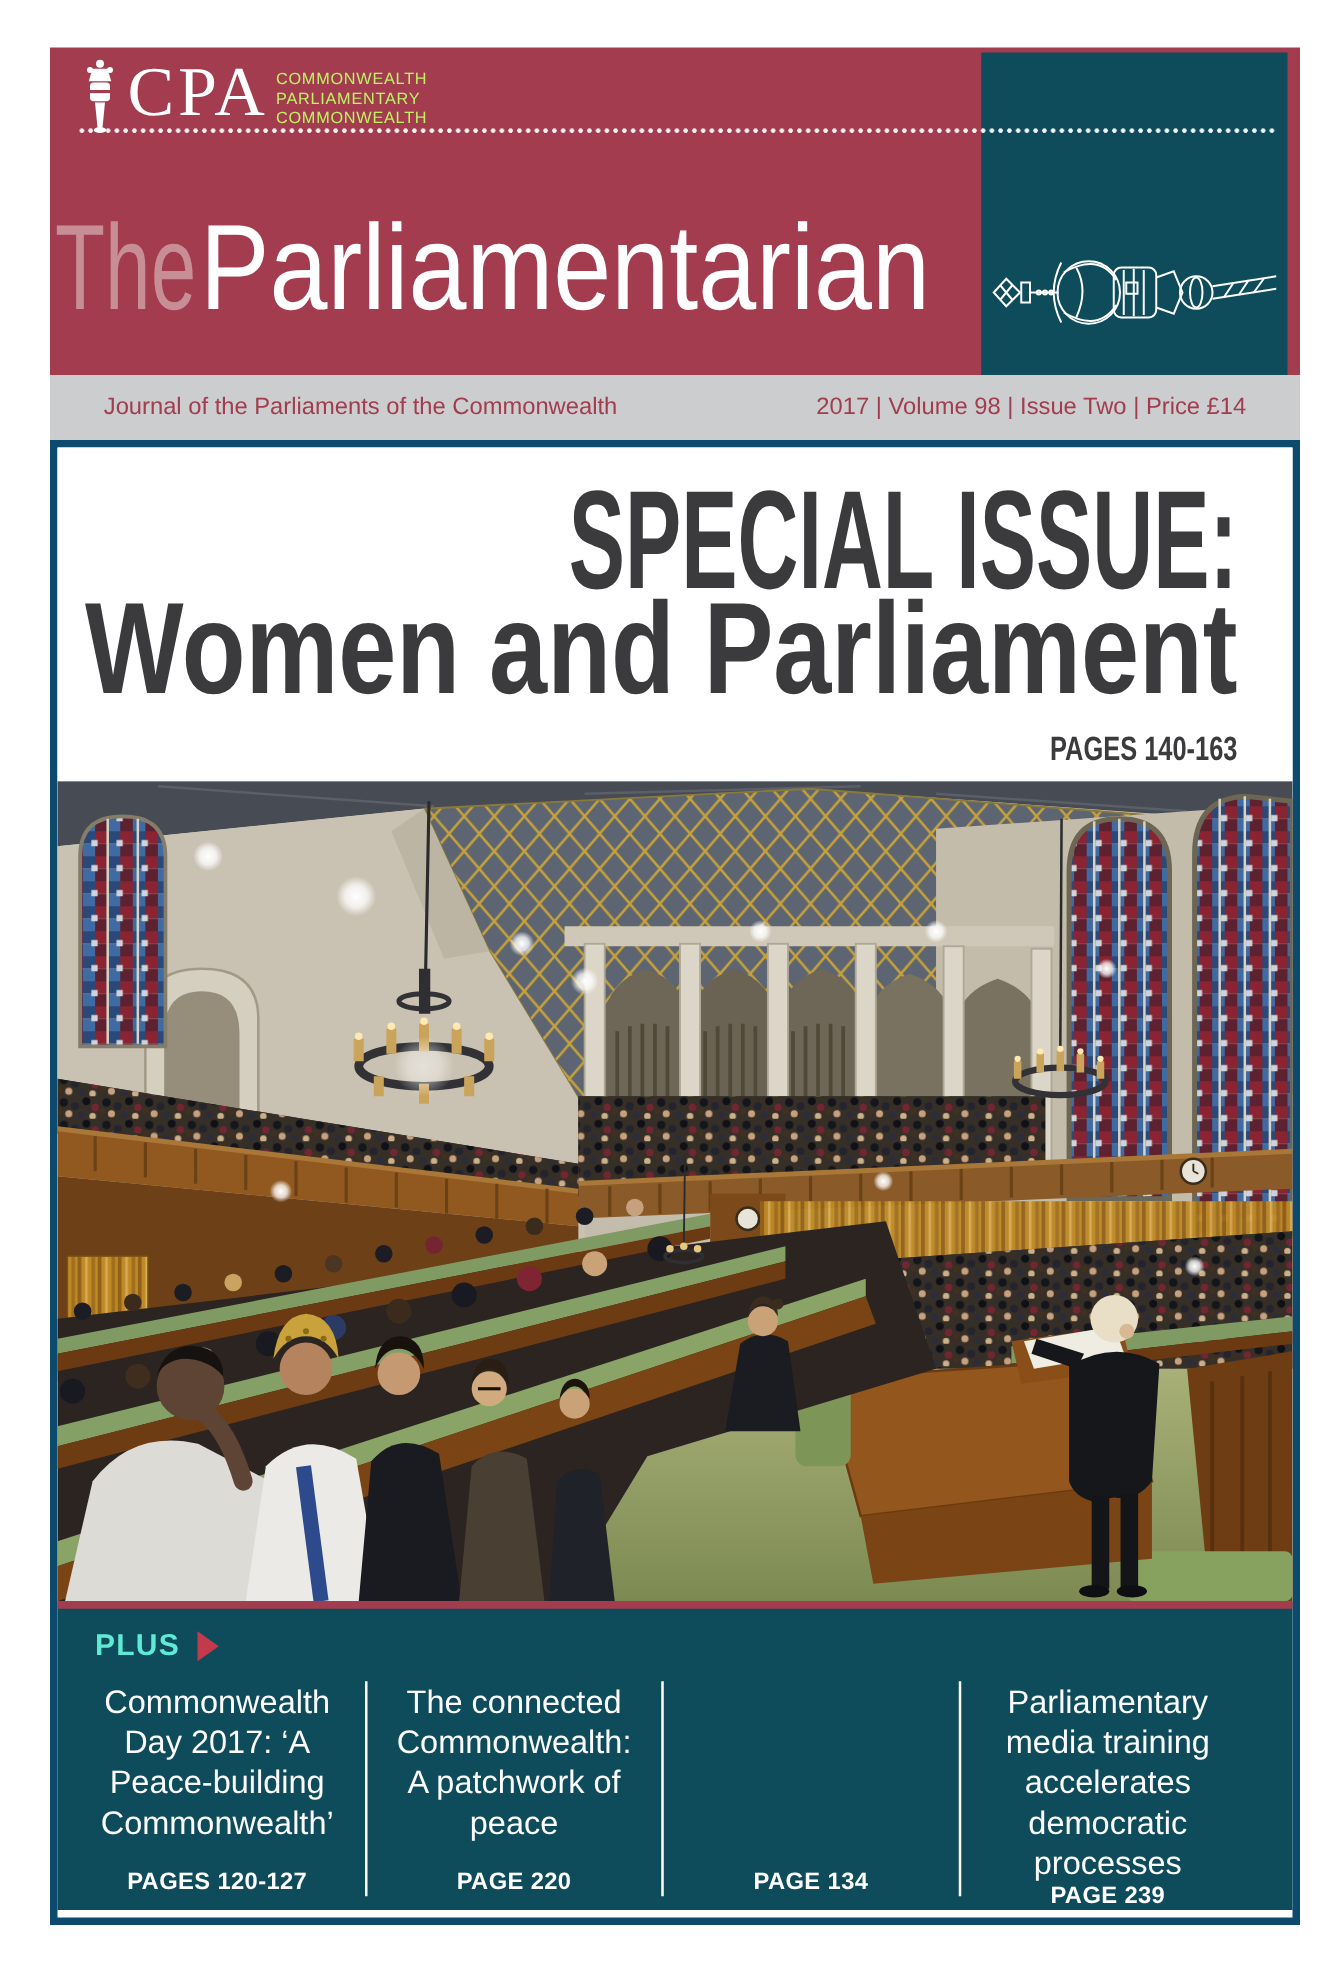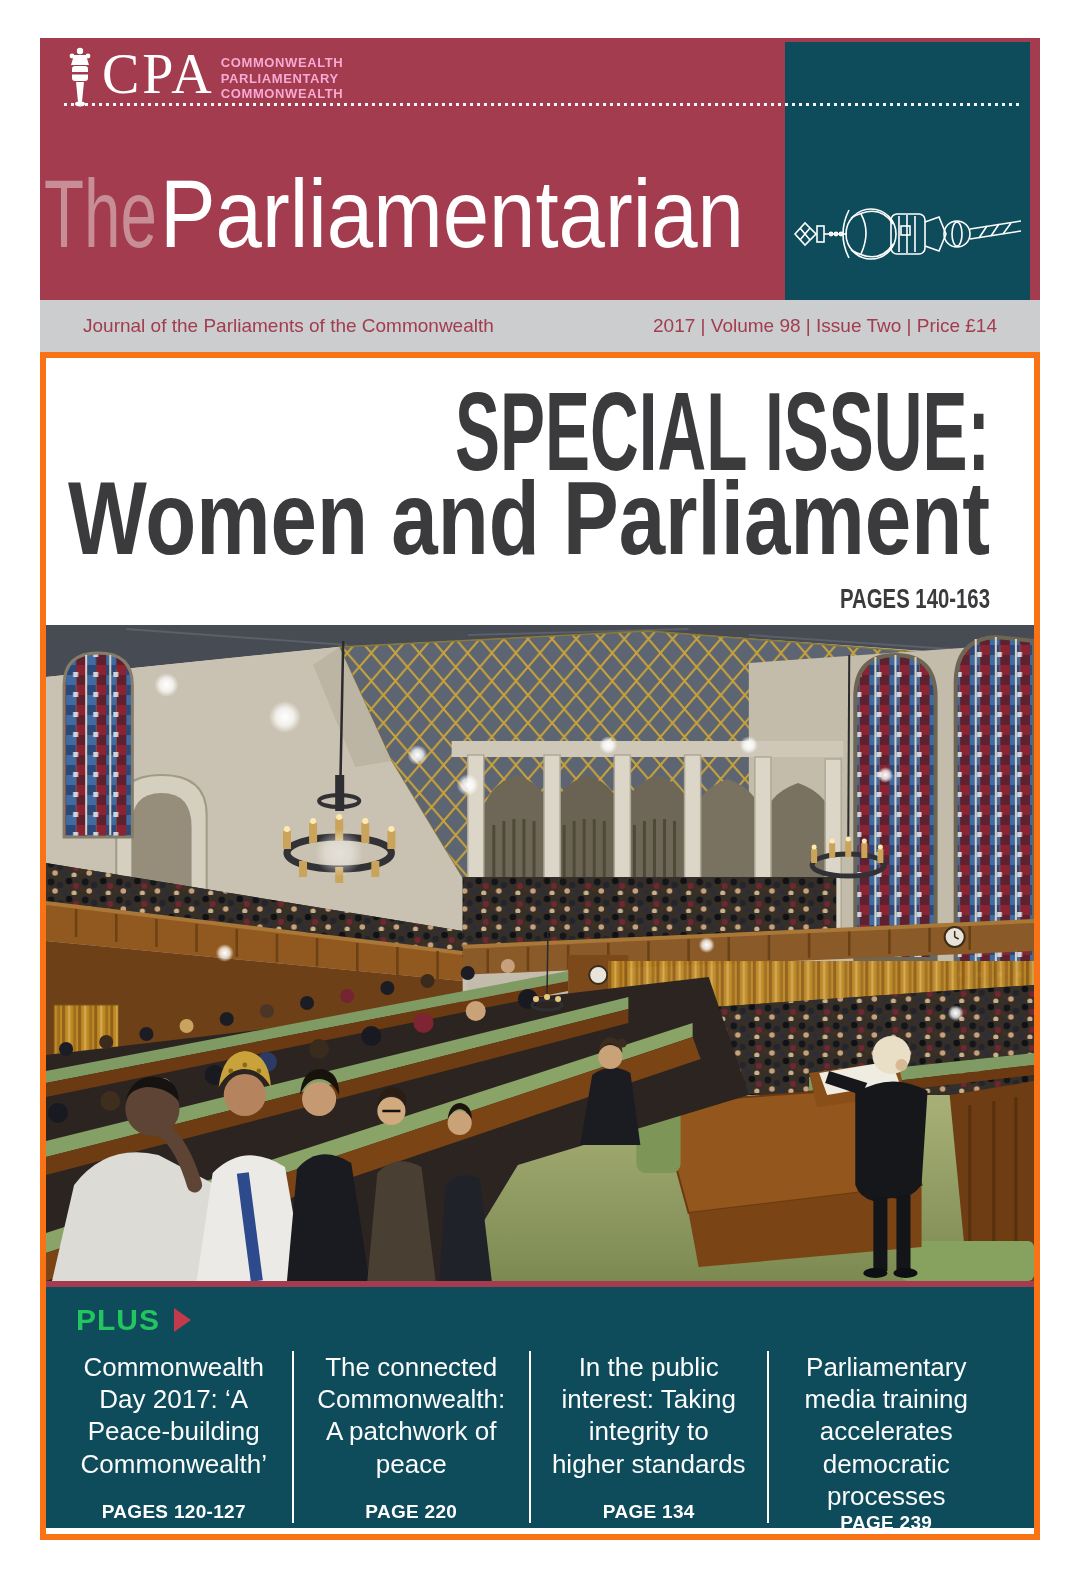--- a/index.html
+++ b/index.html
@@ -9,38 +9,38 @@
 
   
   .header { position:relative; width:100%; height:262px; background:#a23c4e; }
   .teal-panel { position:absolute; top:4px; right:10px; width:245px; height:258px; background:#0e4c5c; z-index:1; }
   .teal-panel svg { position:absolute; left:6px; top:132px; }
   .dotted-line { position:absolute; top:64px; left:22px; right:20px; height:5px; z-index:2;
     background-image:radial-gradient(circle, rgba(255,255,255,.95) 1.6px, rgba(255,255,255,0) 1.9px);
     background-size:7px 5px; background-repeat:repeat-x; }
   .logo-row { position:absolute; top:8px; left:22px; display:flex; align-items:flex-start; z-index:3; }
   .cpa-acronym { color:#ffffff; font-family:"Liberation Serif", serif; font-size:56px; line-height:56px; letter-spacing:3px; margin:0 6px 0 4px; }
-  .org-lines { margin-top:9px; color:#f9a8d4; font-size:13px; font-weight:bold; letter-spacing:.6px; line-height:1.2; }
+  .org-lines { margin-top:9px; color:#bef264; font-size:13px; font-weight:normal; letter-spacing:.6px; line-height:1.2; }
   .masthead { position:absolute; top:116px; left:4px; z-index:3; }
 
   
   .info-bar { width:100%; height:52px; background:#cbcdcf; display:flex; align-items:center;
     justify-content:space-between; padding:0 43px; color:#a23c4e; font-size:19px; }
 
   
-  .main { width:100%; height:1188px; border:6px solid #f97316; background:#ffffff; display:flex; flex-direction:column; }
+  .main { width:100%; height:1188px; border:6px solid #0c4a6e; background:#ffffff; display:flex; flex-direction:column; }
   .headline { width:100%; height:267px; background:#ffffff; }
   .headline svg { display:block; }
   .photo { width:100%; height:656px; }
   .photo svg { display:block; }
 
   
   .plus { width:100%; height:247px; background:#0e4c5c; border-top:6px solid #a23c4e; padding:16px 30px 0 30px; }
   .plus-head { display:flex; align-items:center; }
-  .plus-label { color:#22c55e; font-size:30px; font-weight:bold; letter-spacing:1px;text-align:center; }
+  .plus-label { color:#5eead4; font-size:24px; font-weight:bold; letter-spacing:1px;text-align:center; }
   .plus-arrow { width:0; height:0; border-left:17px solid #c23a4c; border-top:12px solid transparent;
     border-bottom:12px solid transparent; margin-left:14px; }
   .articles { display:flex; margin-top:14px; height:172px;text-align:center; }
   .article { flex:1; display:flex; flex-direction:column; padding:0 20px; }
   .article:first-child { padding-left:0; }
   .article + .article { border-left:2px solid #ffffff; }
   .article-title { color:#fbfbfb; font-size:26px; line-height:1.24; font-weight:400; }
   .article-page { margin-top:auto; color:#ffffff; font-size:19px; font-weight:bold; letter-spacing:.3px; }
 </style>
 </head>
@@ -402,21 +402,20 @@
         <div class="articles">
           <div class="article">
             <div class="article-title">Commonwealth Day 2017: ‘A Peace-building Commonwealth’</div>
             <div class="article-page">PAGES 120-127</div>
           </div>
           <div class="article">
             <div class="article-title">The connected Commonwealth: A patchwork of peace</div>
             <div class="article-page">PAGE 220</div>
           </div>
           <div class="article">
-            <div class="article-title">In the public interest: Taking integrity to higher standards</div>
             <div class="article-page">PAGE 134</div>
           </div>
           <div class="article">
             <div class="article-title">Parliamentary media training accelerates democratic processes</div>
             <div class="article-page">PAGE 239</div>
           </div>
         </div>
       </div>
 
     </div>

